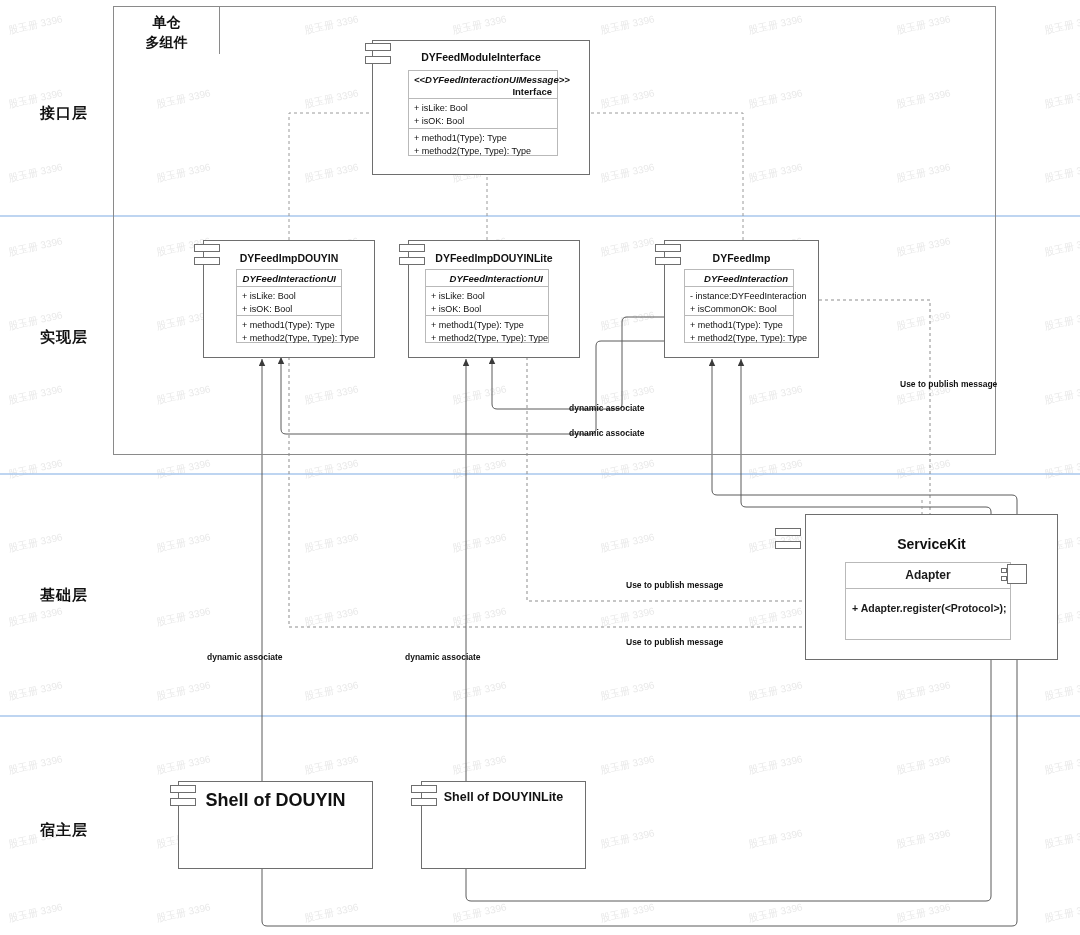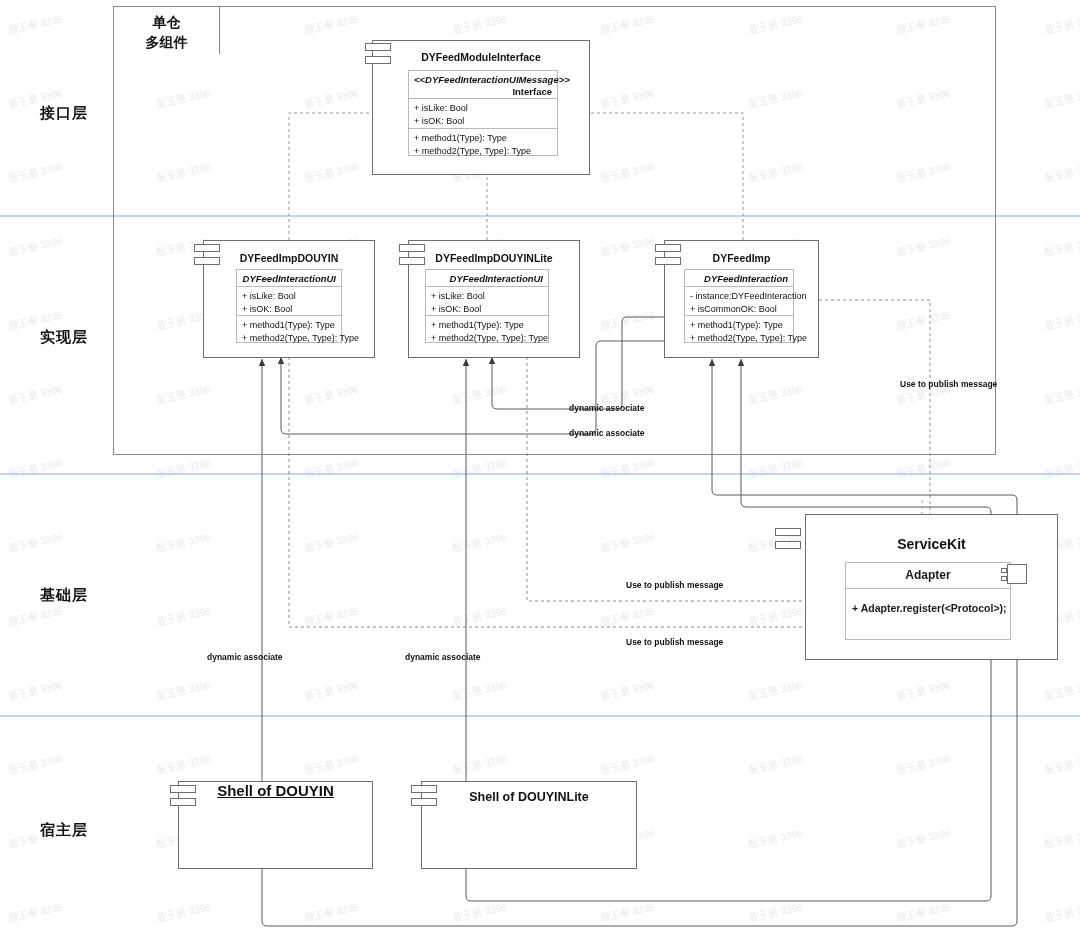--- a/index.html
+++ b/index.html
@@ -489,28 +489,28 @@
     <div class="cb-section" style="height:0; border-bottom:none;"></div>
     <div class="adapter-row">+ Adapter.register(&lt;Protocol&gt;);</div>
   </div>
   <div class="lollipop" style="left:997px; top:564px;">
     <div class="sq"></div>
       <div class="stub"></div>
       <div class="stub2"></div>
   </div>
 
   <div class="component" style="left:178px; top:781px; width:195px; height:88px;">
-    <div class="component-title" style="top:0; font-size:15px;text-decoration:underline;">Shell of DOUYIN</div>
+    <div class="component-title" style="top:8px; font-size:18px;">Shell of DOUYIN</div>
   </div>
   <div class="comp-icon" style="left:170px; top:785px;">
     <div class="bar b1"></div>
       <div class="bar b2"></div>
   </div>
 
-  <div class="component" style="left:421px; top:781px; width:216px; height:88px;">
+  <div class="component" style="left:421px; top:781px; width:165px; height:88px;">
     <div class="component-title" style="top:8px; font-size:12.5px;">Shell of DOUYINLite</div>
   </div>
   <div class="comp-icon" style="left:411px; top:785px;">
     <div class="bar b1"></div>
       <div class="bar b2"></div>
   </div>
 
   <div id="edge-label-layer">
       <div class="edge-label" style="left: 557px; top: 403px;">dynamic associate</div>
       <div class="edge-label" style="left: 557px; top: 428px;">dynamic associate</div>

